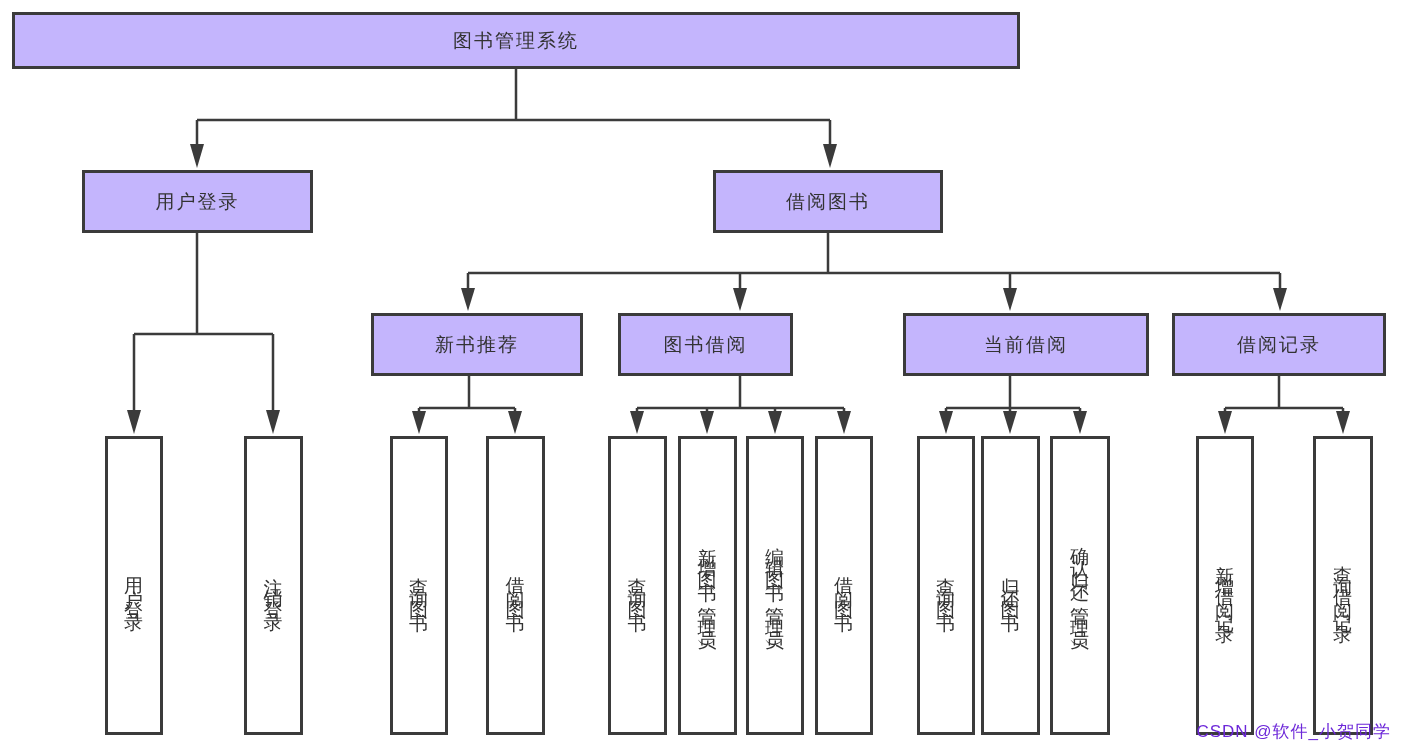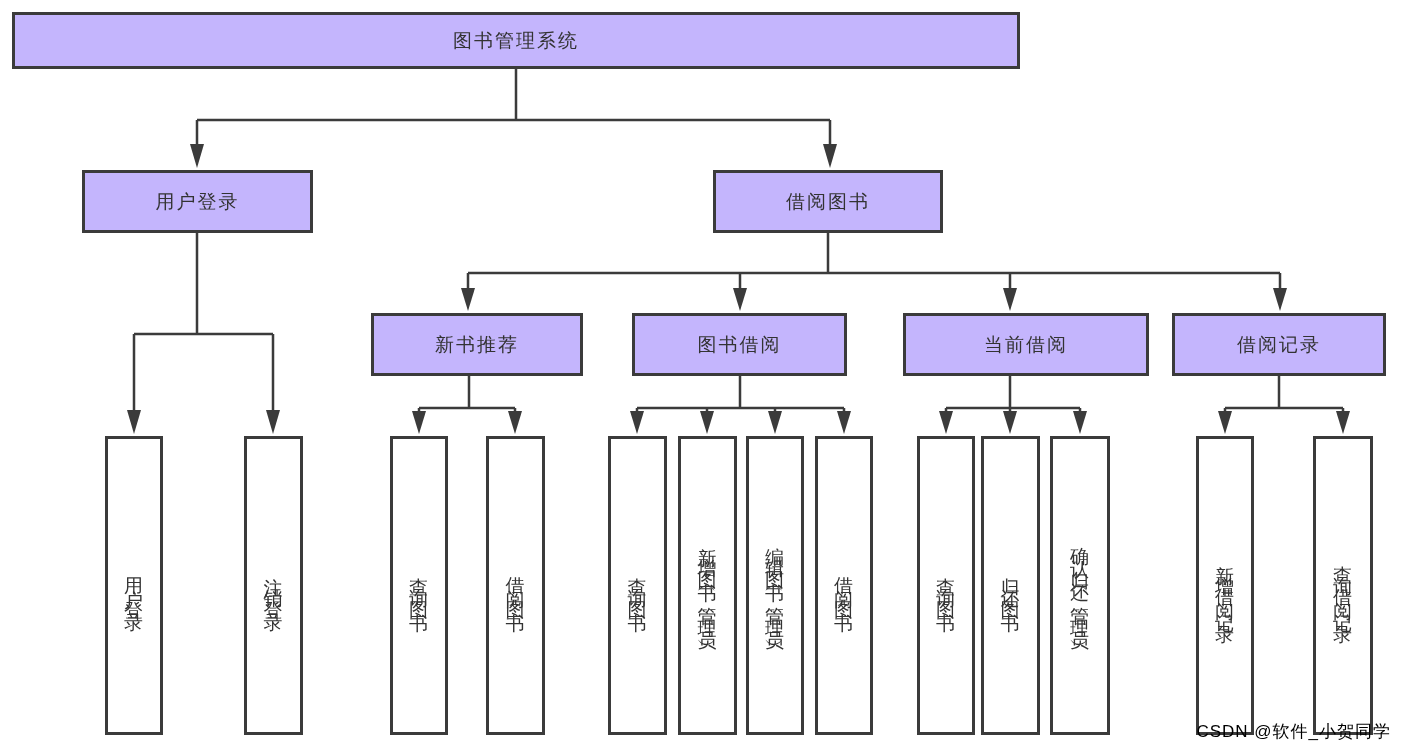--- a/index.html
+++ b/index.html
@@ -45,21 +45,21 @@
     writing-mode: vertical-rl;
     text-orientation: mixed;
     letter-spacing: 12px;
     line-height: 1;
     white-space: nowrap;
   }
   .watermark {
     position: absolute;
     right: 14px;
     bottom: 4px;
-    color: #000000;
+    color: #6d28d9;
     font-size: 17px;
     letter-spacing: 1px;
     margin-left: 48px;
   }
 </style>
 </head>
 <body>
 
 <div class="canvas">
 
@@ -112,21 +112,21 @@
       <polygon points="1336,411 1350,411 1343,434" fill="#3b3b3b" stroke="none"></polygon>
     </g>
   </svg>
 
   <div class="node root" style="left:12px; top:12px; width:1008px; height:57px;">图书管理系统</div>
 
   <div class="node" style="left:82px; top:170px; width:231px; height:63px;">用户登录</div>
   <div class="node" style="left:713px; top:170px; width:230px; height:63px;">借阅图书</div>
 
   <div class="node" style="left:363px; top:313px; width:212px; height:63px;margin-left:8px;">新书推荐</div>
-  <div class="node" style="left:632px; top:313px; width:215px; height:63px;">图书借阅</div>
+  <div class="node" style="left:618px; top:313px; width:175px; height:63px;">图书借阅</div>
   <div class="node" style="left:903px; top:313px; width:246px; height:63px;">当前借阅</div>
   <div class="node" style="left:1172px; top:313px; width:214px; height:63px;">借阅记录</div>
 
   <div class="vnode" style="left:105px; top:436px; width:58px; height:299px;">
     <span class="vtext">用户登录</span>
   </div>
   <div class="vnode" style="left:244px; top:436px; width:59px; height:299px;">
     <span class="vtext">注销登录</span>
   </div>
 

